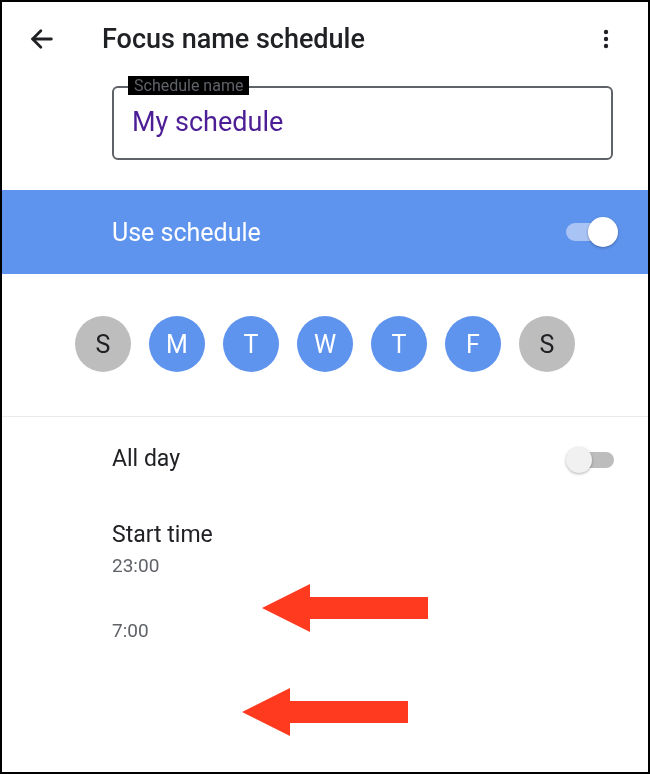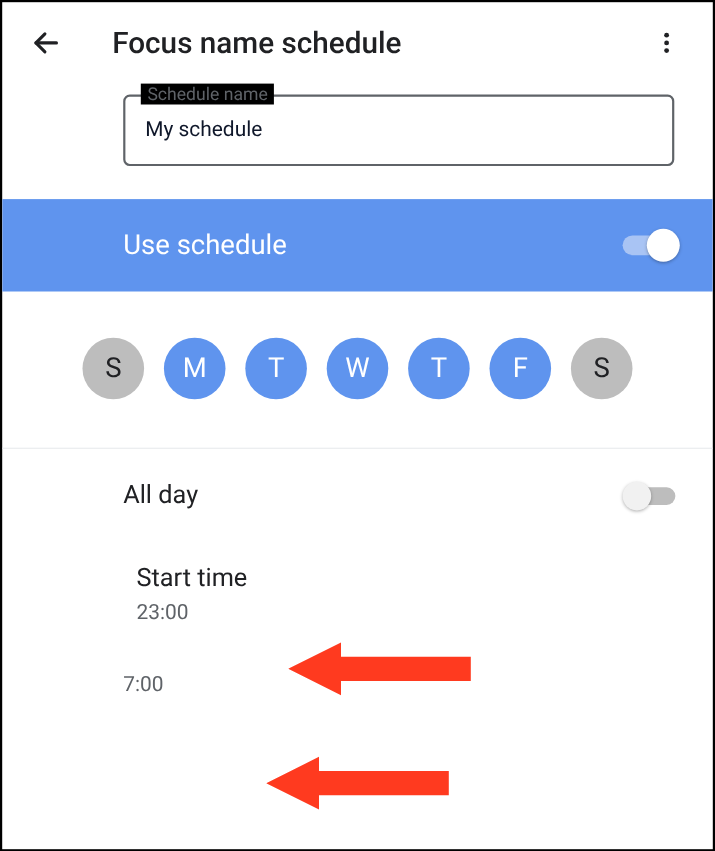--- a/index.html
+++ b/index.html
@@ -53,22 +53,22 @@
     .text-field .floating-label {
       position: absolute;
       top: -12px;
       left: 14px;
       background: #000000;
       padding: 0 6px;
       font-size: 16px;
       color: #5f6368;
     }
     .text-field .value {
-      font-size: 19px;
-      color: #0f172a;
+      font-size: 27px;
+      color: #4c1d95;
     }
     .use-schedule {
       background: #5f94ee;
       color: #fff;
       display: flex;
       align-items: center;
       justify-content: space-between;
       padding: 0 30px 0 110px;
       height: 84px;
       font-size: 25px;
@@ -225,21 +225,21 @@
 </div>
 
 <div class="row">
   <span class="label">All day</span>
   <div class="switch-off">
     <div class="track"></div>
     <div class="thumb"></div>
   </div>
 </div>
 
-<div class="row" style="padding-top:18px;padding-bottom:18px;margin-left:12px;">
+<div class="row" style="padding-top:18px;padding-bottom:18px;">
   <div class="col">
     <span class="label">Start time</span>
     <span class="sub">23:00</span>
   </div>
 </div>
 
 <div class="row" style="padding-top:18px;padding-bottom:18px;">
   <div class="col">
     <span class="sub">7:00</span>
   </div>

